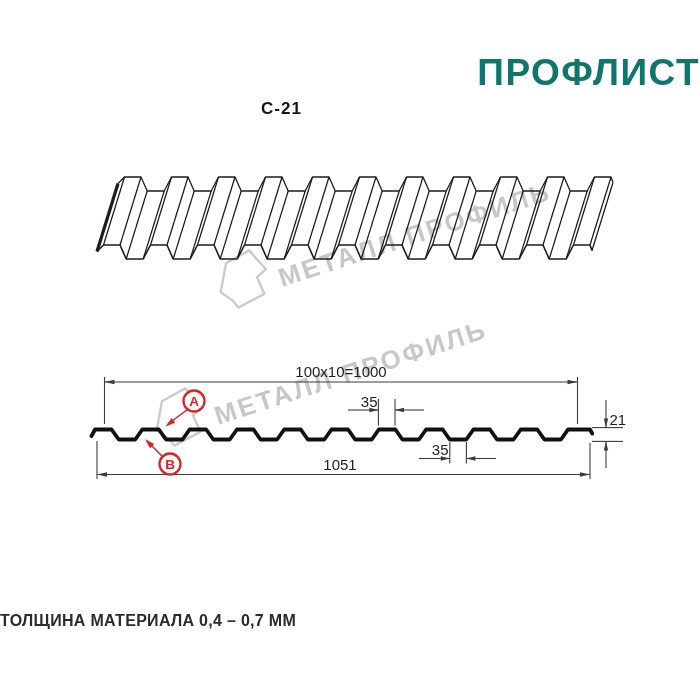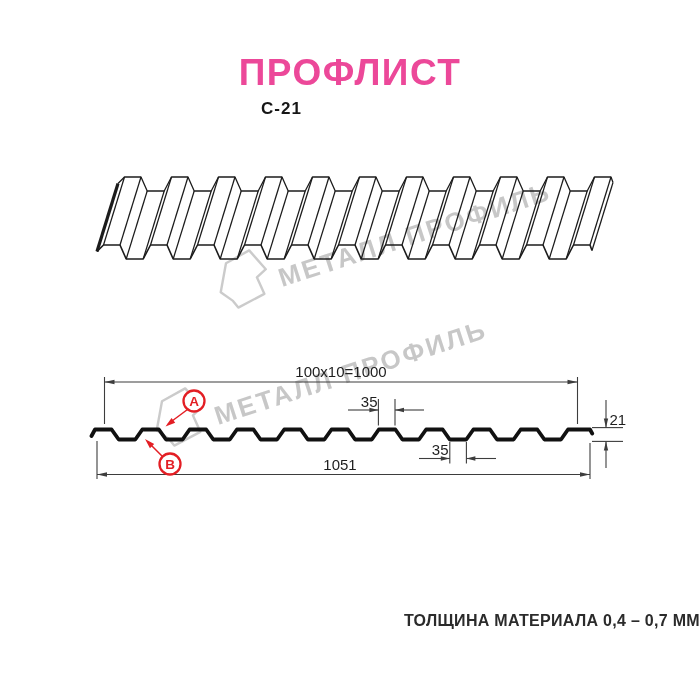--- a/index.html
+++ b/index.html
@@ -1,29 +1,29 @@
 <!DOCTYPE html>
 <html><head>
 <meta charset="utf-8">
 <style>
   html,body{margin:0;padding:0}
   body{
     width:700px;height:700px;background:#ffffff;position:relative;overflow:hidden;
     font-family:"Liberation Sans",sans-serif;
   }
   .page-title{
-    position:absolute;top:52px;left:0;width:700px;text-align:center;
-    font-size:37px;font-weight:bold;letter-spacing:1.5px;color:#ec4899;
+    position:absolute;top:52px;left:0;width:700px;text-align:right;
+    font-size:37px;font-weight:bold;letter-spacing:1.5px;color:#0f766e;
   }
   .profile-code{
     position:absolute;top:99px;left:0;width:563px;text-align:center;
     font-size:17px;font-weight:bold;letter-spacing:1px;color:#161616;
   }
   .caption{
-    position:absolute;top:612px;left:0;width:700px;text-align:right;
+    position:absolute;top:612px;left:0;width:700px;text-align:left;
     font-size:16px;font-weight:bold;letter-spacing:.3px;color:#2b2b2b;
   }
   svg#scene{position:absolute;top:0;left:0}
   .wm-text{
     font-size:26px;font-weight:bold;letter-spacing:2.5px;
     fill:#c5c5c5;opacity:.95;
   }
   .wm-logo{fill:none;stroke:#c5c5c5;stroke-width:2.4;opacity:.9;stroke-linejoin:round}
   .dim{font-size:15px;fill:#1e1e1e}
   .marker-circle{fill:#ffffff;stroke:#e31e24;stroke-width:2.3}

